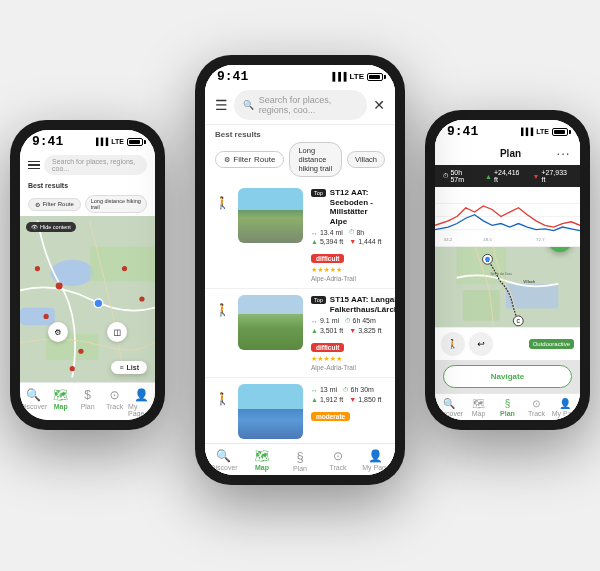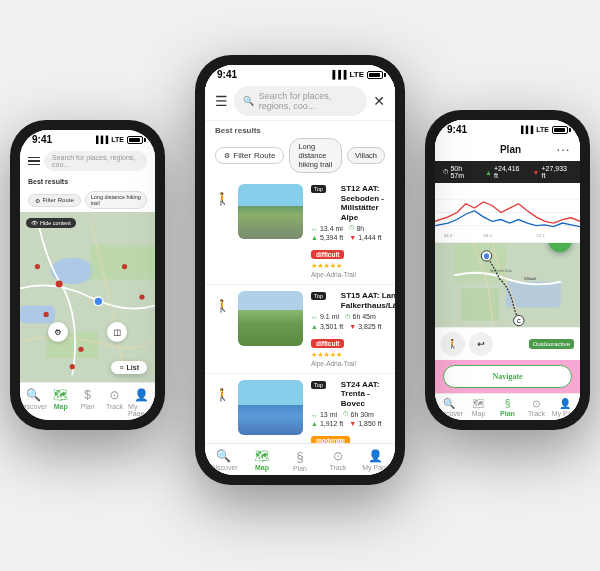--- a/index.html
+++ b/index.html
@@ -71,21 +71,21 @@
       justify-content: space-between;
       align-items: center;
       padding: 4px 12px 2px;
       font-size: 9px;
       font-weight: 600;
       color: #000;
       background: white;
       flex-shrink: 0;
     }
 
-    .status-bar-left { font-size: 10px; font-weight: 700; }
+    .status-bar-left { font-size: 13px; font-weight: 700; font-family: Liberation Mono, monospace; }
     .status-bar-right {
       display: flex;
       gap: 3px;
       align-items: center;
       font-size: 8px;
     }
 
     .battery-icon {
       width: 16px;
       height: 8px;
@@ -329,21 +329,21 @@
     }
 
     .trail-info {
       flex: 1;
       min-width: 0;
     }
 
     .trail-name-row {
       display: flex;
       align-items: flex-start;
-      gap: 15px;
+      gap: 4px;
       margin-bottom: 2px;
     }
 
     .top-badge {
       background: #222;
       color: white;
       font-size: 5.5px;
       padding: 1px 3px;
       border-radius: 2px;
       flex-shrink: 0;
@@ -523,23 +523,22 @@
       background: #4a9a4a;
       padding: 2px 4px;
       border-radius: 3px;
       margin-left: auto;
     }
 
     .right-bottom-btns {
       display: flex;
       gap: 5px;
       padding: 5px 8px;
-      background: #f9a8d4;
-      flex-shrink: 0;
-      font-family: Liberation Serif, serif;
+      background: #e5e5e5;
+      flex-shrink: 0;
     }
 
     .navigate-btn {
       flex: 1;
       background: white;
       border: 1.5px solid #4CAF50;
       border-radius: 16px;
       padding: 6px;
       font-size: 8px;
       font-weight: 600;
@@ -828,24 +827,20 @@
               <span class="difficulty-badge diff-difficult">difficult</span>
               <div class="stars">★★★★★</div>
               <div class="trail-source">Alpe-Adria-Trail</div>
             </div>
           </div>
 
           <div class="trail-item">
             <span class="hiker-icon">🚶</span>
             <div class="trail-thumb thumb-lake"></div>
             <div class="trail-info">
-              <div class="trail-name-row">
-                <span class="top-badge">Top</span>
-                <span class="trail-name">ST24 AAT: Trenta - Bovec</span>
-              </div>
               <div class="trail-meta">
                 <span class="meta-item"><span class="meta-icon up">↔</span>13 mi</span>
                 <span class="meta-item"><span class="meta-icon">⏱</span>6h 30m</span>
               </div>
               <div class="trail-meta">
                 <span class="meta-item"><span class="meta-icon up">▲</span>1,912 ft</span>
                 <span class="meta-item"><span class="meta-icon red">▼</span>1,850 ft</span>
               </div>
               <span class="difficulty-badge diff-moderate">moderate</span>
               

